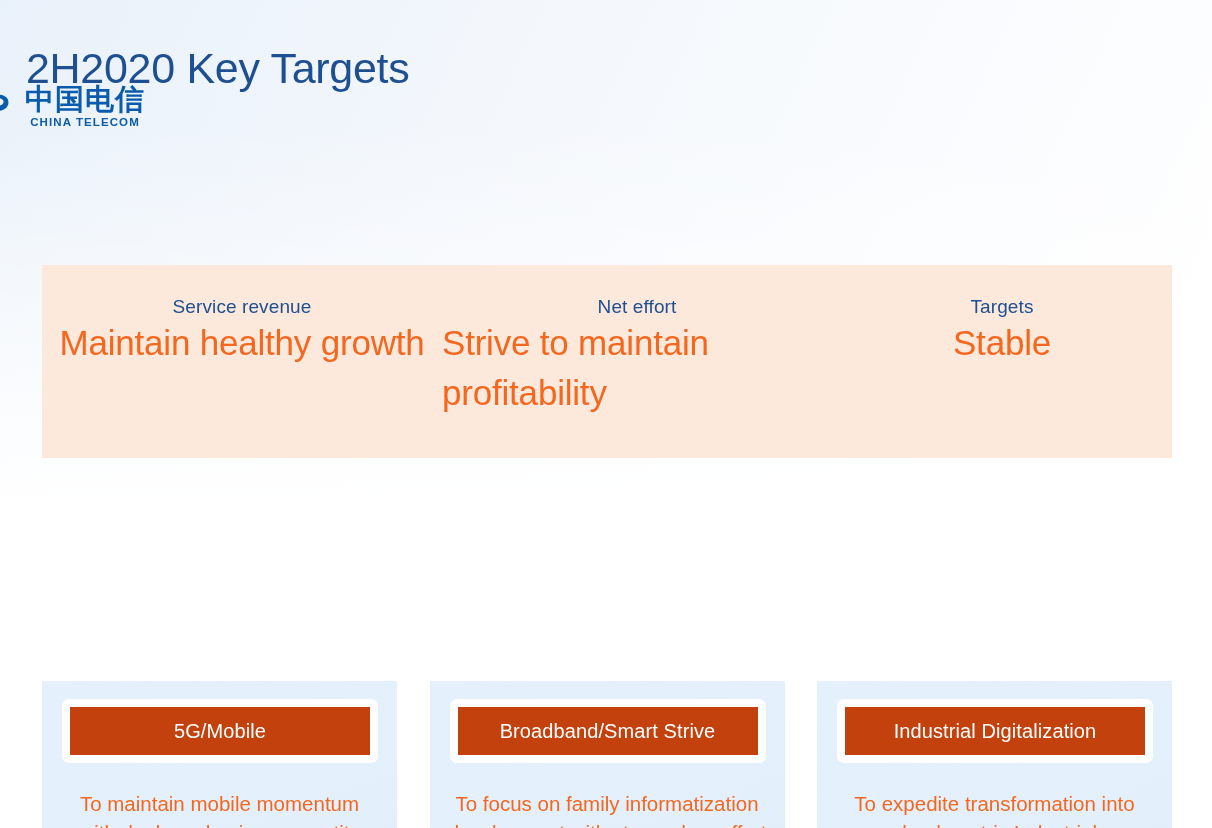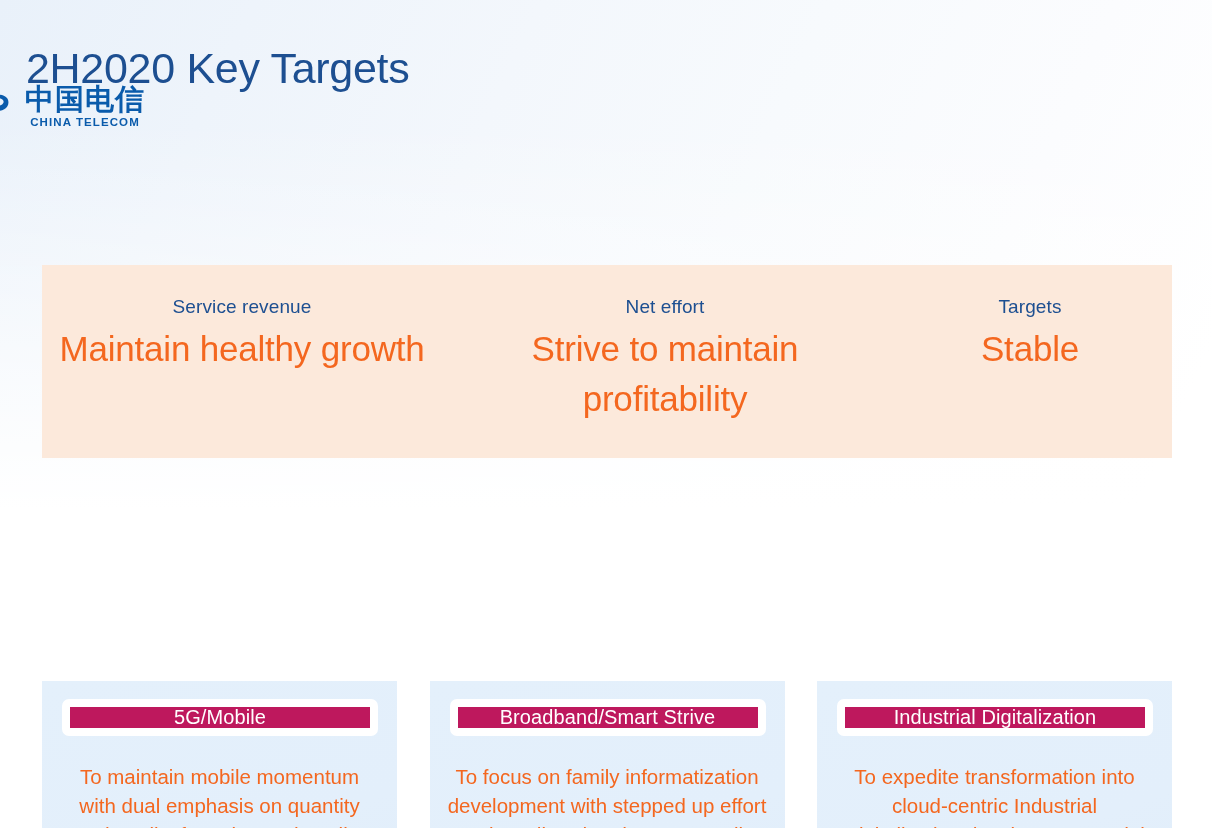--- a/index.html
+++ b/index.html
@@ -91,46 +91,43 @@
 
   
   .summary-banner {
     position: absolute;
     left: 42px;
     top: 172px;
     width: 1130px;
     height: 193px;
     background: #fce9db;
     display: flex;
-    gap: 28px;
   }
   .summary-col {
     flex: 1;
     display: flex;
     flex-direction: column;
     align-items: center;
     justify-content: flex-start;
     padding-top: 31px;
   }
   .summary-col.col-1 { flex: 0 0 400px; }
   .summary-col.col-2 { flex: 0 0 390px; }
   .summary-col.col-3 { flex: 1; }
 
   .summary-label {
     font-size: 19px;
     color: #1d4f91;
     font-family: "Liberation Sans", sans-serif;
     letter-spacing: 0.1px;
   }
   .summary-value {
-    margin-top: 6px;
     font-size: 35px;
     color: #f4671f;
     line-height: 1.42;
-    text-align: center;
     font-family: "Liberation Sans", sans-serif;
     letter-spacing: -0.2px;
   }
 
   
   .cards-row {
     position: absolute;
     left: 42px;
     top: 395px;
     width: 1130px;
@@ -146,22 +143,22 @@
     padding: 0;
   }
 
   .card-badge-frame {
     margin: 18px 19px 0 20px;
     background: #ffffff;
     border-radius: 7px;
     padding: 8px;
   }
   .card-badge {
-    background: #be185d;
-    height: 21px;
+    background: #c2410c;
+    height: 48px;
     display: flex;
     align-items: center;
     justify-content: center;
   }
   .card-badge-label {
     color: #ffffff;
     font-size: 20px;
     font-family: "Liberation Sans", sans-serif;
     letter-spacing: 0.1px;
   }

